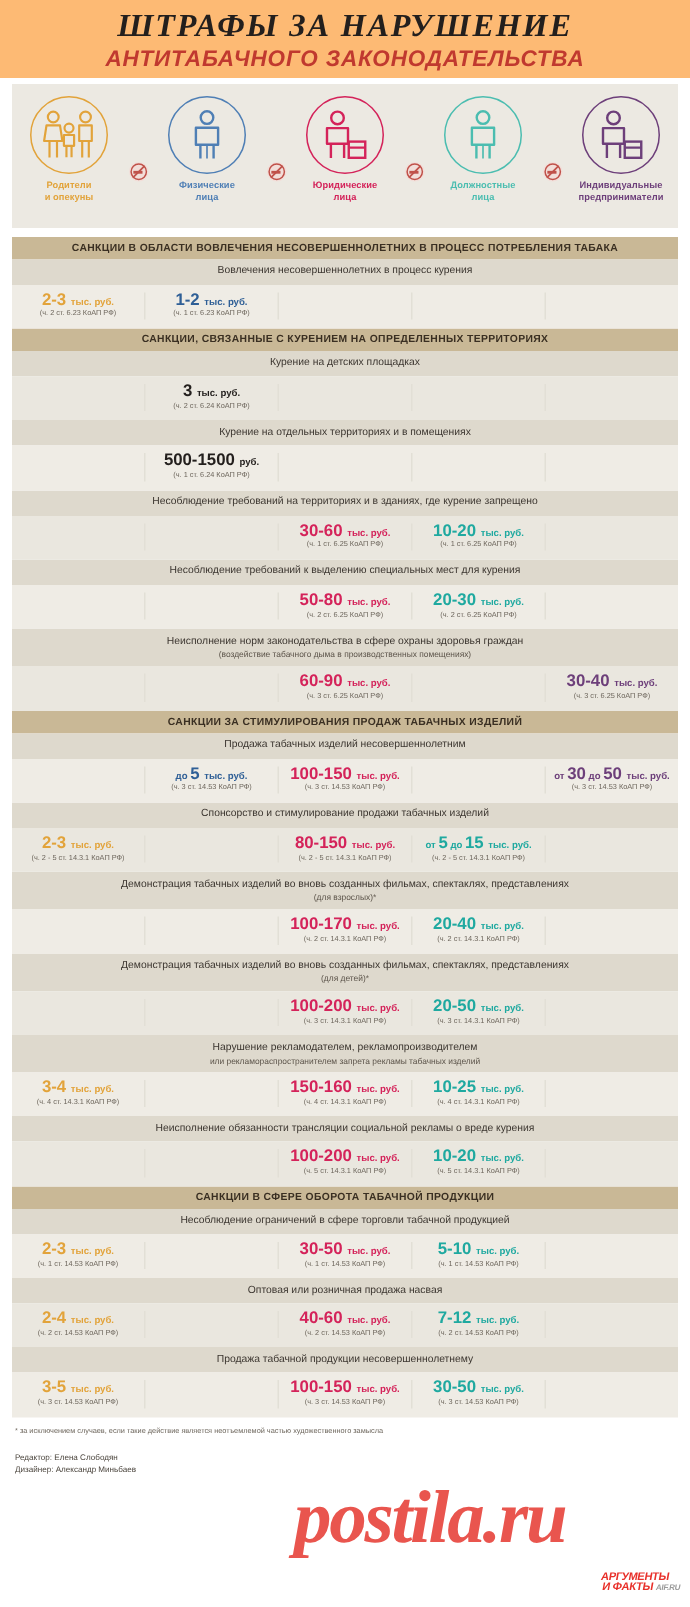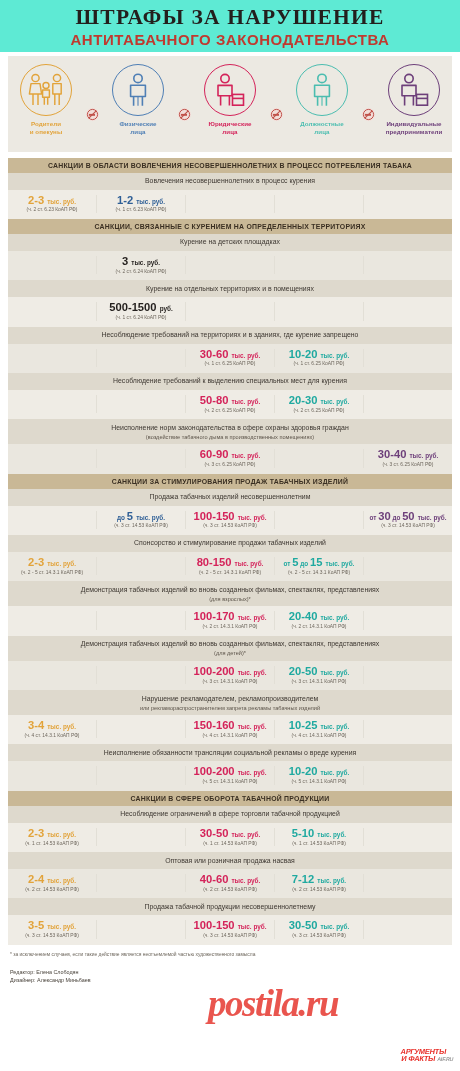--- a/index.html
+++ b/index.html
@@ -6,21 +6,21 @@
   html,body{margin:0;padding:0;}
   body{
     width:460px; height:1071px; overflow:hidden;
     background:#ffffff;
     font-family:"Liberation Sans", sans-serif;
     -webkit-font-smoothing:antialiased;
   }
   #page{position:relative; width:460px; height:1071px; background:#ffffff; overflow:hidden;}
 
   
-  .title-wrap{padding:6px 0 4px; text-align:center; background:#5eead4;}
+  .title-wrap{padding:6px 0 4px; text-align:center; background:#fdba74;font-style:italic;}
   .title-main{
     font-family:"Liberation Serif", serif;
     font-size:21.5px; font-weight:700; letter-spacing:1.2px;
     color:#231f1d; line-height:1.05; white-space:nowrap;
   }
   .title-sub{
     font-size:15px; font-weight:700; letter-spacing:.55px;
     color:#c0392f; margin-top:2px; white-space:nowrap;
   }
 
@@ -101,25 +101,24 @@
     margin:7px 10px 0 10px; font-size:4.9px; color:#6d665c; line-height:1.3;
   }
   .credits{
     margin:10px 10px 0 10px; font-size:5.4px; color:#4a443c; line-height:1.5;
   }
 
   
   .watermark{
     position:absolute; left:196px; top:982px;
     font-family:"Liberation Serif", serif;
-    font-style:italic; font-weight:700; font-size:37px;
+    font-style:italic; font-weight:700; font-size:50px;
     color:#e8473f; opacity:.92; letter-spacing:-1.5px;
     pointer-events:none; white-space:nowrap;
     text-shadow:0 1px 0 rgba(255,255,255,.35);
-    margin-left:12px;
   }
   .aif-logo{
     position:absolute; right:6px; bottom:8px;
     text-align:left; line-height:1.0; transform:skewX(-10deg);
   }
   .aif-logo .l1,.aif-logo .l2{
     font-size:7.4px; font-weight:700; color:#e8302a; letter-spacing:-.2px;
     font-family:"Liberation Sans", sans-serif;
   }
   .aif-logo .l2 span{font-size:5.4px; color:#9b9b9b; margin-left:2px;}

